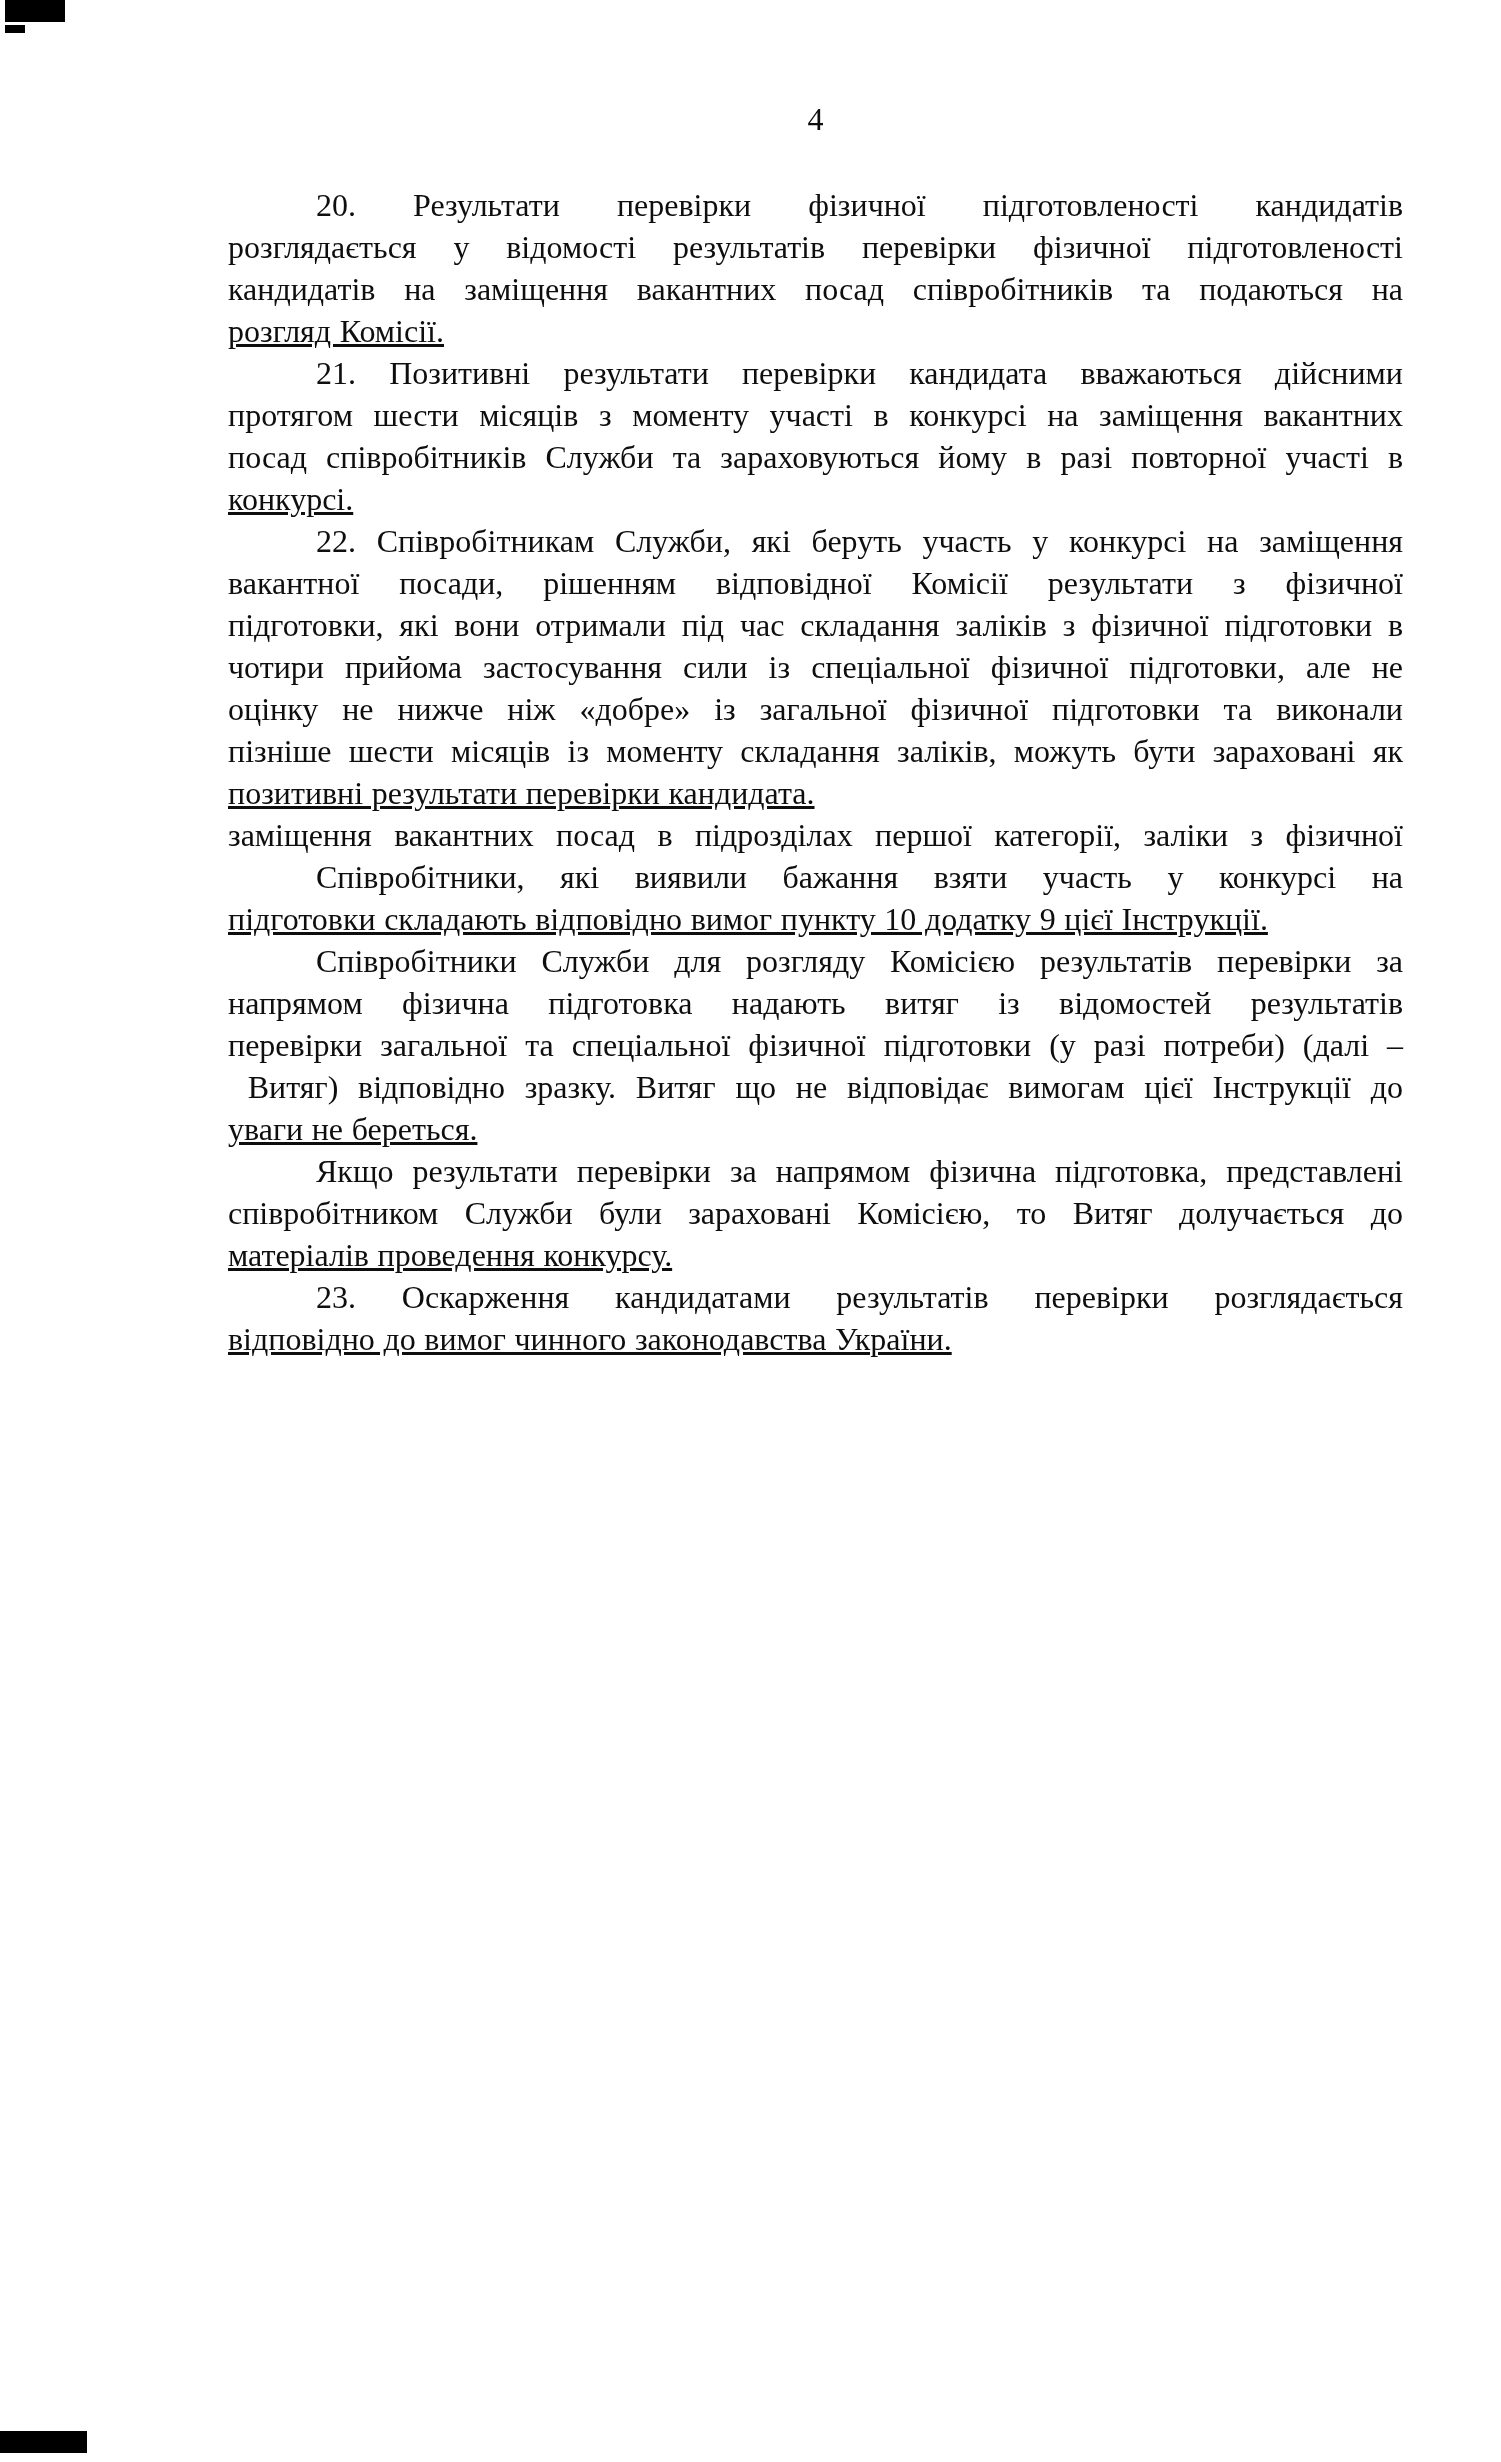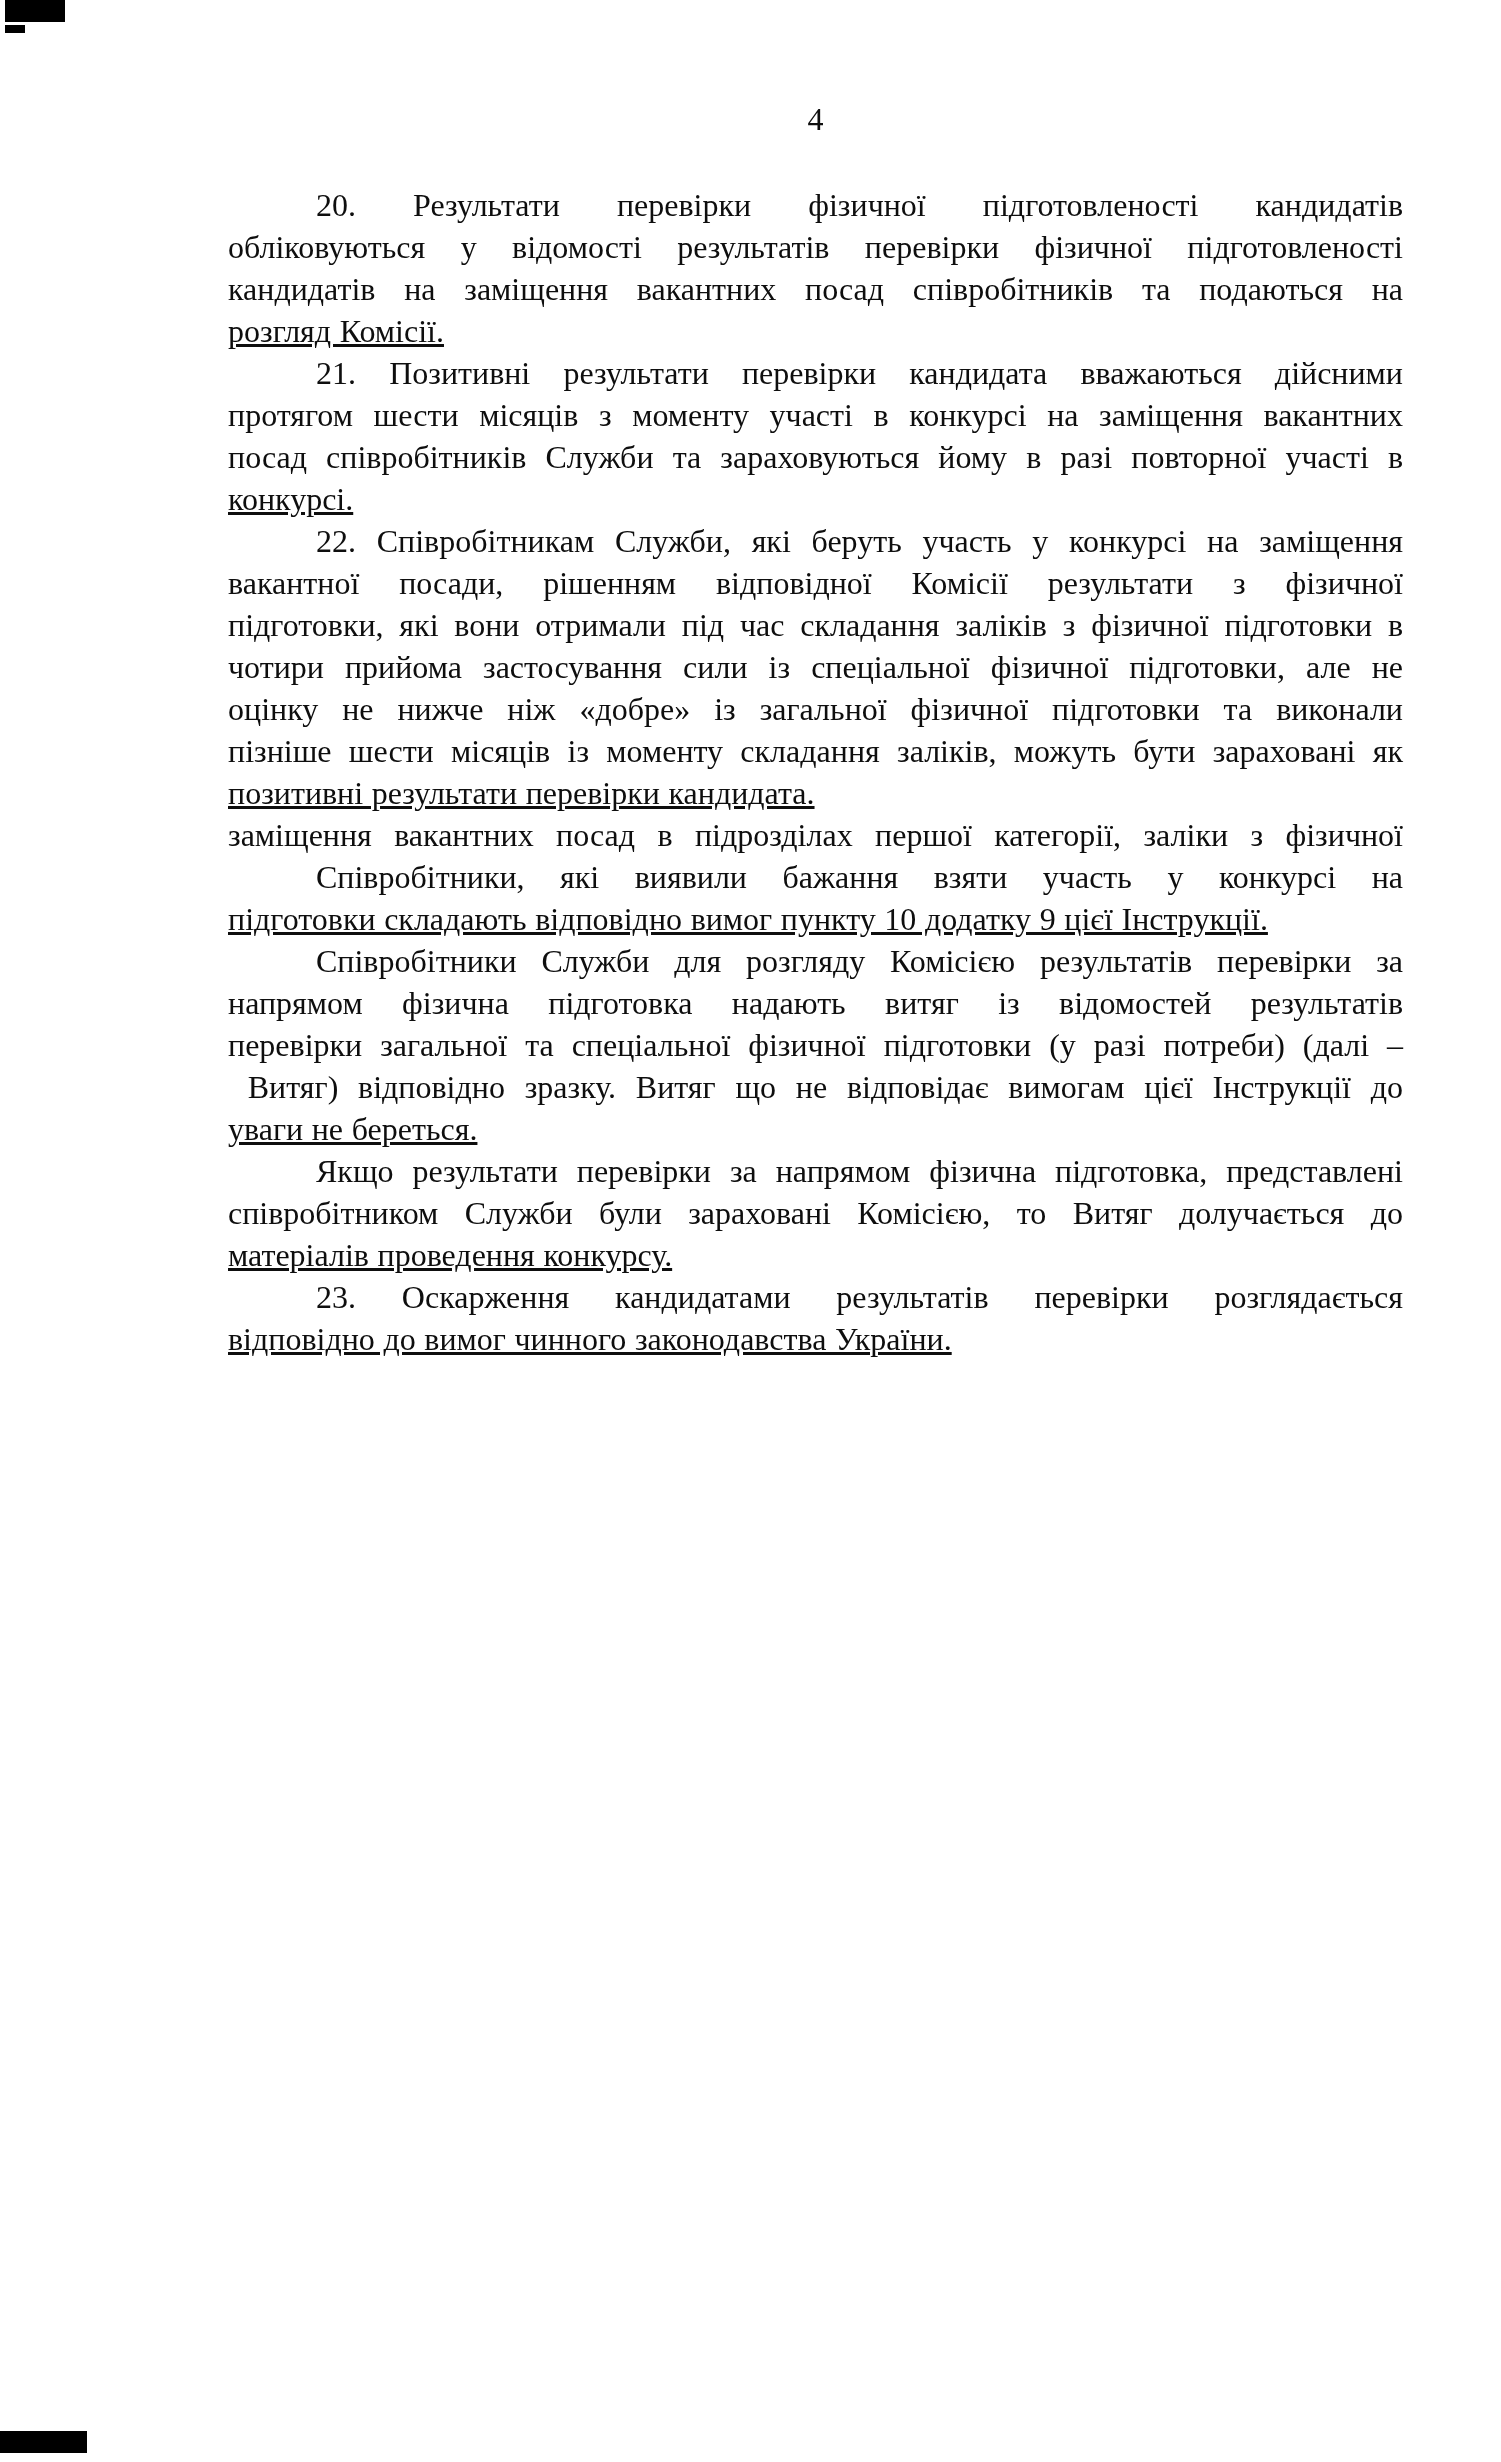--- a/index.html
+++ b/index.html
@@ -37,21 +37,21 @@
 </style>
 </head>
 <body>
 
 <div class="page">
   <div class="scan-mark tl-a"></div>
   <div class="scan-mark tl-b"></div>
   <div class="page-number">4</div>
   <div class="text-block">
       <div class="line first">20. Результати перевірки фізичної підготовленості кандидатів</div>
-      <div class="line">обліковуються у відомості результатів перевірки фізичної підготовленості</div>
+      <div class="line">розглядається у відомості результатів перевірки фізичної підготовленості</div>
       <div class="line">кандидатів на заміщення вакантних посад співробітників та подаються на</div>
       <div class="line last">розгляд Комісії.</div>
       <div class="line first">21. Позитивні результати перевірки кандидата вважаються дійсними</div>
       <div class="line">протягом шести місяців з моменту участі в конкурсі на заміщення вакантних</div>
       <div class="line">посад співробітників Служби та зараховуються йому в разі повторної участі в</div>
       <div class="line last">конкурсі.</div>
       <div class="line first">22. Співробітникам Служби, які беруть участь у конкурсі на заміщення</div>
       <div class="line">вакантної посади, рішенням відповідної Комісії результати з фізичної</div>
       <div class="line">підготовки, які вони отримали під час складання заліків з фізичної підготовки в</div>
       <div class="line">чотири прийома застосування сили із спеціальної фізичної підготовки, але не</div>

